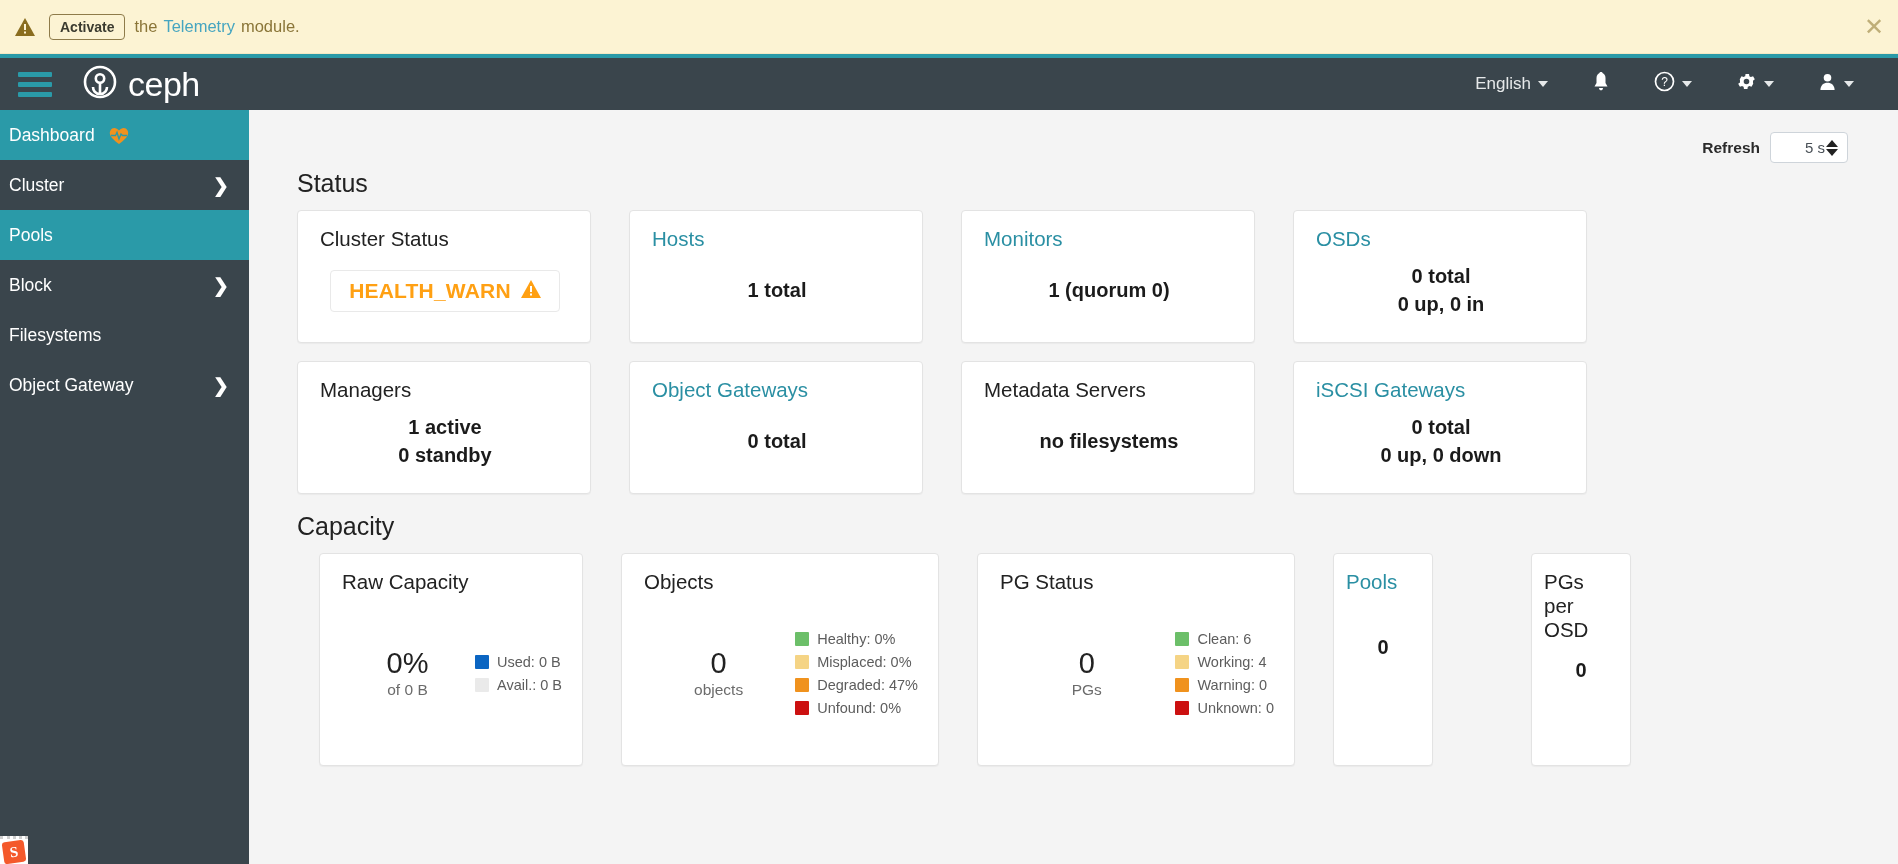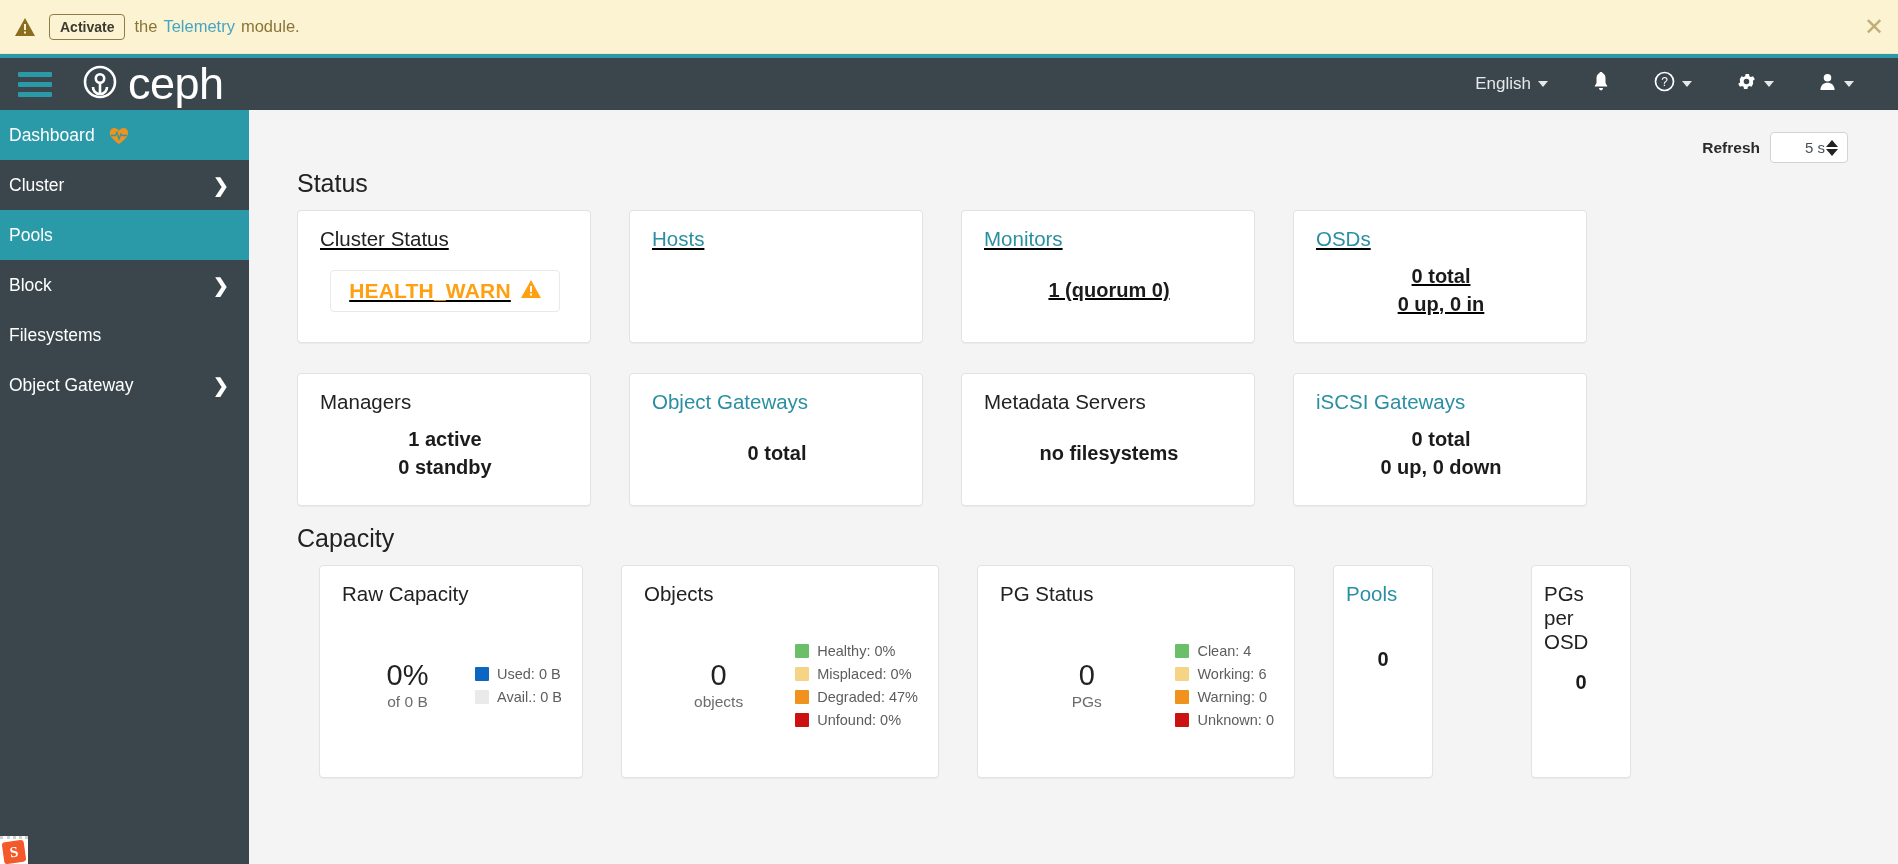--- a/index.html
+++ b/index.html
@@ -55,21 +55,21 @@
     background: #3a454c;
     border-top: 4px solid #2a9aa8;
     display: flex;
     align-items: center;
     padding: 0 22px 0 18px;
     position: relative;
   }
   .hamburger { width: 34px; cursor: pointer; display: flex; flex-direction: column; gap: 5px; margin-right: 30px; }
   .hamburger span { display: block; height: 5px; background: #2a9aa8; border-radius: 1px; }
   .brand { display: flex; align-items: center; gap: 10px; cursor: pointer; }
-  .brand-name { color: #ffffff; font-size: 45px; letter-spacing: -0.5px; font-weight: 400; }
+  .brand-name { color: #ffffff; font-size: 34px; letter-spacing: -0.5px; font-weight: 400; }
   .nav-right { margin-left: auto; display: flex; align-items: center; gap: 0px; }
   .nav-item {
     color: #e6e9ea; font-size: 17px;
     display: flex; align-items: center; gap: 7px;
     padding: 8px 22px; cursor: pointer; white-space: nowrap;
   }
   .caret {
     width: 0; height: 0;
     border-left: 5px solid transparent;
     border-right: 5px solid transparent;
@@ -311,39 +311,42 @@
         <span>5 s</span>
         <span class="spinner-arrows">
             <i class="up"></i>
             <i class="down"></i>
           </span>
       </div>
     </div>
 
     <h2 class="section-title">Status</h2>
 
-    <div class="card-row" style="margin-bottom:30px;text-decoration:underline;">
+    <div class="card-row" style="margin-bottom:18px;">
       <div class="card status-card">
         <div class="card-title">Cluster Status</div>
         <div class="card-body">
           <div class="health-badge">
             <span>HEALTH_WARN</span>
             <span>
               <svg width="20" height="18" viewBox="0 0 20 18">
                   <path d="M10 0 L20 18 L0 18 Z" fill="#ffa013"></path>
                   <rect x="9" y="6" width="2" height="6" fill="#fff"></rect>
                   <rect x="9" y="13.5" width="2" height="2" fill="#fff"></rect>
                 </svg>
             </span>
           </div>
         </div>
       </div>
 
       <div class="card status-card">
         <div class="card-title link">Hosts</div>
+        <div class="card-body">
+          <div class="card-value">1 total</div>
+        </div>
       </div>
 
       <div class="card status-card">
         <div class="card-title link">Monitors</div>
         <div class="card-body">
           <div class="card-value">1 (quorum 0)</div>
         </div>
       </div>
 
       <div class="card status-card">
@@ -442,25 +445,25 @@
       <div class="card cap-card" style="width:318px;">
         <div class="card-title">PG Status</div>
         <div class="cap-body">
           <div class="cap-left">
             <div class="cap-big">0</div>
             <div class="cap-sub">PGs</div>
           </div>
           <div class="cap-legend">
             <div class="legend-row">
               <span class="swatch" style="background:#6cbf69"></span>
-              <span>Clean: 4</span>
+              <span>Clean: 6</span>
             </div>
             <div class="legend-row">
               <span class="swatch" style="background:#f5d485"></span>
-              <span>Working: 6</span>
+              <span>Working: 4</span>
             </div>
             <div class="legend-row">
               <span class="swatch" style="background:#f0921e"></span>
               <span>Warning: 0</span>
             </div>
             <div class="legend-row">
               <span class="swatch" style="background:#cc1111"></span>
               <span>Unknown: 0</span>
             </div>
           </div>

